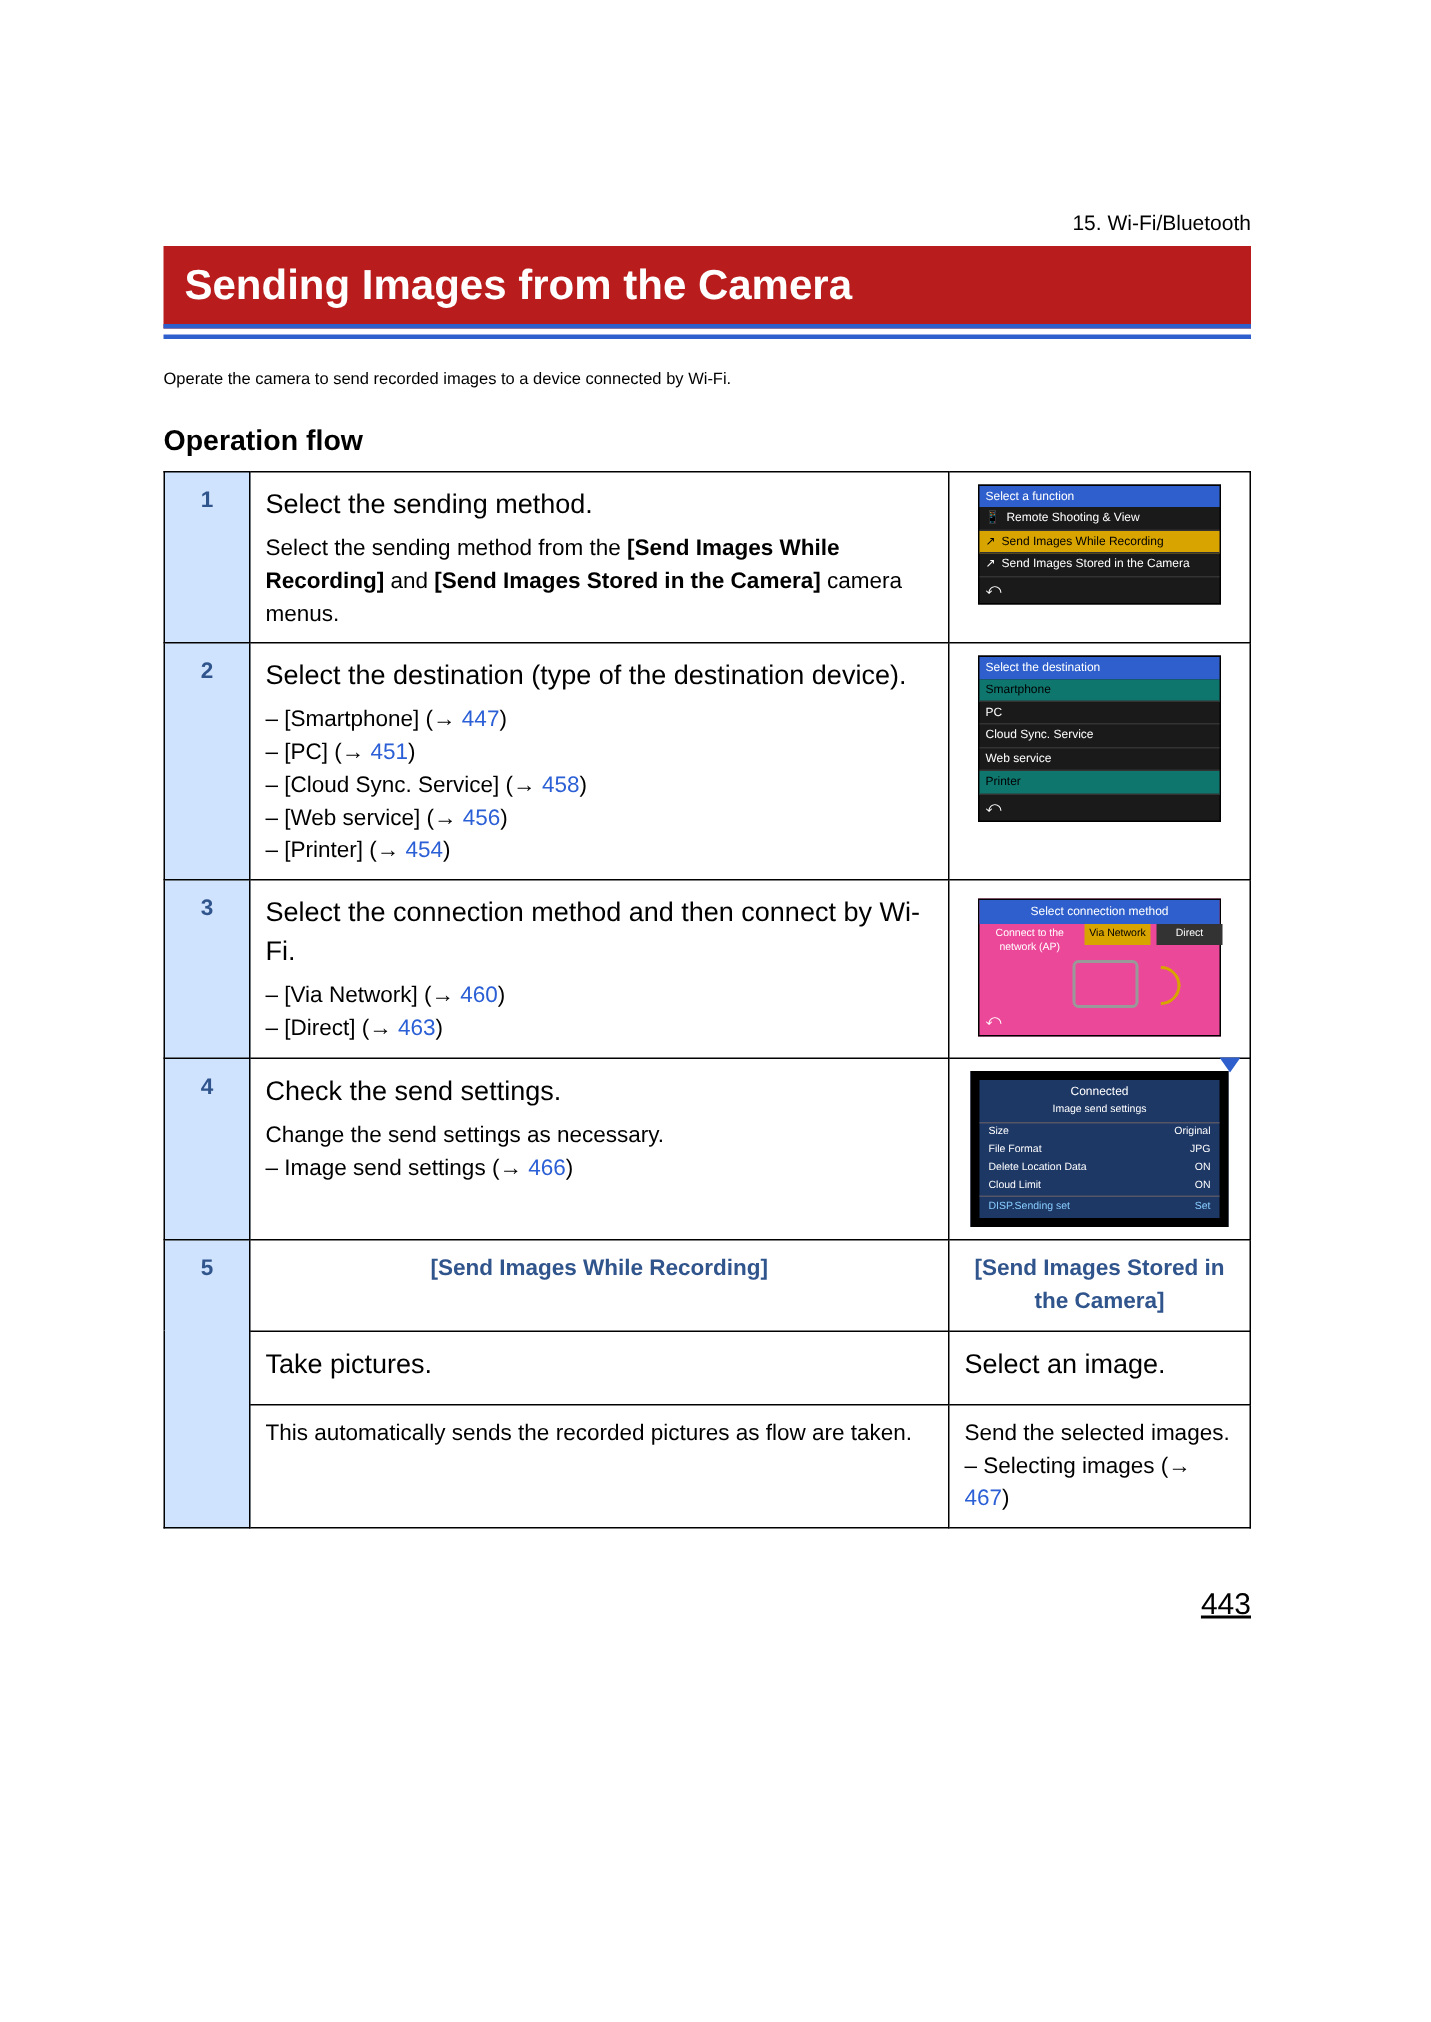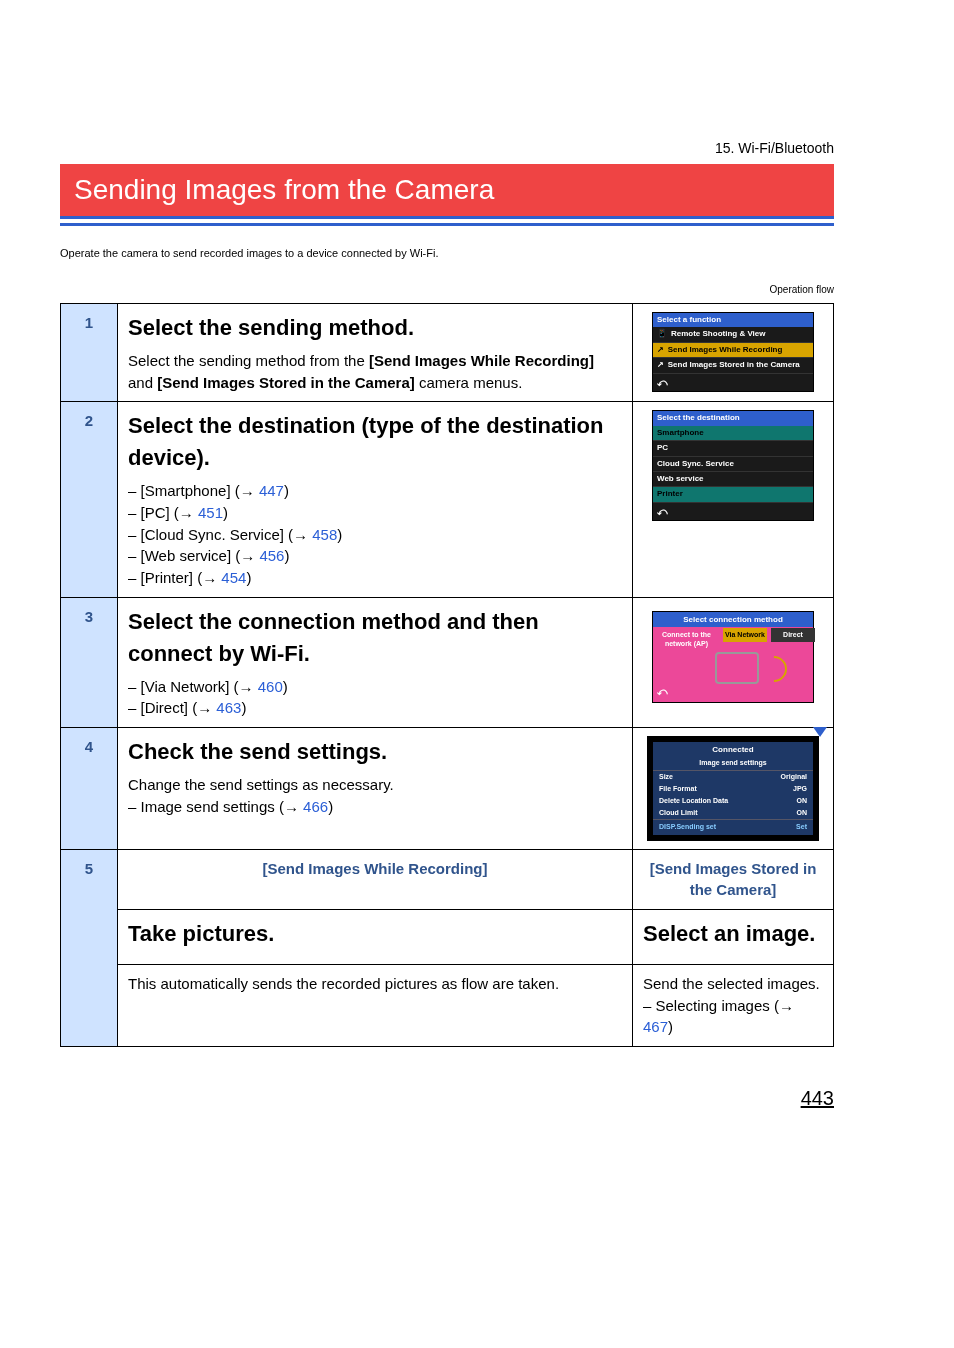--- a/index.html
+++ b/index.html
@@ -6,51 +6,50 @@
     margin: 0;
     padding: 0;
     background: #fff;
     font-family: Arial, Helvetica, sans-serif;
     color: #000;
     width: 954px;
   }
   .page {
     box-sizing: border-box;
     width: 954px;
-    padding: 140px 120px 60px 60px;
+    padding: 140px 120px 60px 109px;
   }
   .header-line {
     font-size: 14px;
     text-align: right;
     margin-bottom: 8px;
   }
   .title-bar {
-    background: #ef4444;
+    background: #b91c1c;
     color: #fff;
     font-size: 28px;
-    font-weight: normal;
+    font-weight: bold;
     padding: 10px 14px;
     border-bottom: 3px solid #2e5fcc;
     margin-bottom: 4px;
   }
   .title-underline {
     height: 3px;
     background: #2e5fcc;
     margin-bottom: 20px;
   }
   .para {
     font-size: 11px;
     line-height: 1.45;
     margin: 14px 0 22px 0;
   }
   .op-flow {
-    font-weight: normal;
-    font-size: 10px;
+    font-weight: bold;
+    font-size: 19px;
     margin-bottom: 8px;
-    text-align: right;
   }
   table.flow {
     border-collapse: collapse;
     width: 100%;
     table-layout: fixed;
   }
   table.flow td, table.flow th {
     border: 1px solid #000;
     padding: 8px 10px;
     vertical-align: top;
@@ -64,25 +63,24 @@
     background: #cfe3ff;
     font-weight: bold;
     font-size: 18px;
     color: #30548c;
   }
   .screen-cell {
     width: 180px;
     text-align: center;
     vertical-align: middle;
     padding: 4px;
-    font-weight: bold;
   }
   .step-heading {
-    font-weight: bold;
-    font-size: 22px;
+    font-weight: normal;
+    font-size: 18px;
     margin-bottom: 6px;
   }
   .link {
     color: #2b5fd6;
   }
   .sub-head {
     text-align: center;
     font-weight: bold;
     color: #30548c;
     background: #fff;

